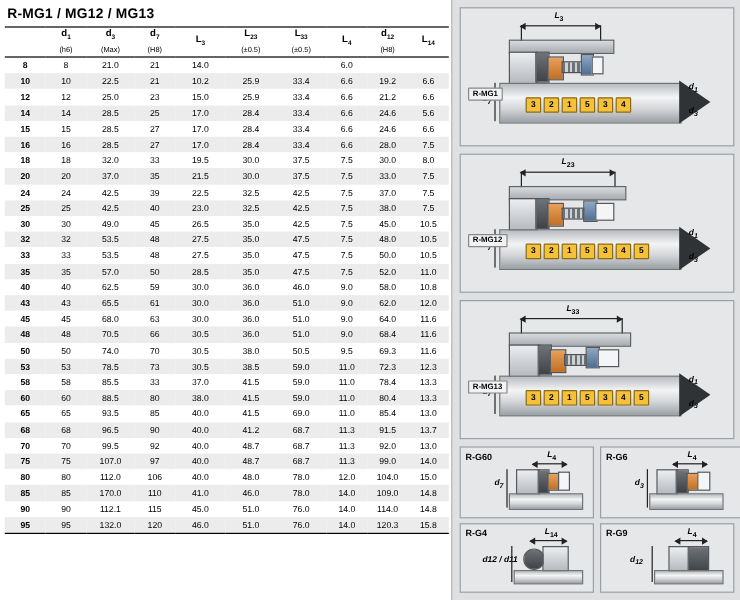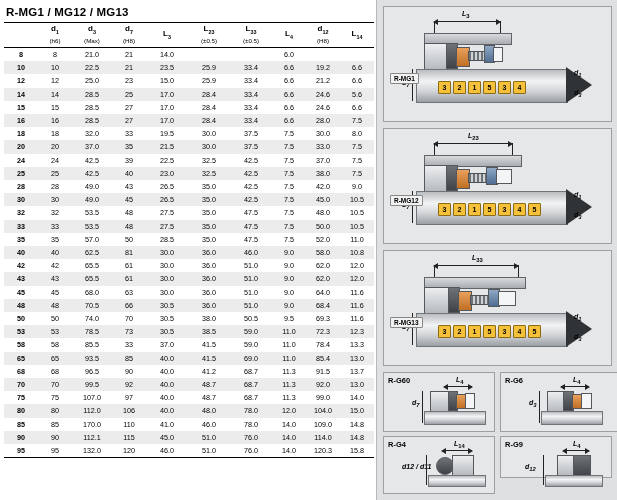--- a/index.html
+++ b/index.html
@@ -99,21 +99,21 @@
     background: #e6e7e9;
     border: 1px solid #9aa0a6;
     box-sizing: border-box;
   }
   .big1 { left: 6px; top: 6px; width: 229px; height: 116px; }
   .big2 { left: 6px; top: 128px; width: 229px; height: 116px; }
   .big3 { left: 6px; top: 250px; width: 229px; height: 116px; }
   .small-tl { left: 6px; top: 372px; width: 112px; height: 60px; }
   .small-tr { left: 123px; top: 372px; width: 128px; height: 60px; }
   .small-bl { left: 6px; top: 436px; width: 112px; height: 58px; }
-  .small-br { left: 123px; top: 436px; width: 112px; height: 42px; }
+  .small-br { left: 123px; top: 436px; width: 112px; height: 58px; }
 
   .dlabel {
     position: absolute;
     font-size: 7px;
     color: #000;
     font-weight: bold;
   }
   .badge {
     position: absolute;
     background: #f2f2f2;
@@ -283,21 +283,21 @@
             <td></td>
             <td>6.0</td>
             <td></td>
             <td></td>
           </tr>
           <tr>
             <td class="first">10</td>
             <td>10</td>
             <td>22.5</td>
             <td>21</td>
-            <td>23.5</td>
+            <td>10.2</td>
             <td>25.9</td>
             <td>33.4</td>
             <td>6.6</td>
             <td>19.2</td>
             <td>6.6</td>
           </tr>
           <tr>
             <td class="first">12</td>
             <td>12</td>
             <td>25.0</td>
@@ -387,32 +387,20 @@
             <td>42.5</td>
             <td>40</td>
             <td>23.0</td>
             <td>32.5</td>
             <td>42.5</td>
             <td>7.5</td>
             <td>38.0</td>
             <td>7.5</td>
           </tr>
           <tr>
-            <td class="first">28</td>
-            <td>28</td>
-            <td>49.0</td>
-            <td>43</td>
-            <td>26.5</td>
-            <td>35.0</td>
-            <td>42.5</td>
-            <td>7.5</td>
-            <td>42.0</td>
-            <td>9.0</td>
-          </tr>
-          <tr>
             <td class="first">30</td>
             <td>30</td>
             <td>49.0</td>
             <td>45</td>
             <td>26.5</td>
             <td>35.0</td>
             <td>42.5</td>
             <td>7.5</td>
             <td>45.0</td>
             <td>10.5</td>
@@ -450,39 +438,27 @@
             <td>35.0</td>
             <td>47.5</td>
             <td>7.5</td>
             <td>52.0</td>
             <td>11.0</td>
           </tr>
           <tr>
             <td class="first">40</td>
             <td>40</td>
             <td>62.5</td>
-            <td>81</td>
+            <td>59</td>
             <td>30.0</td>
             <td>36.0</td>
             <td>46.0</td>
             <td>9.0</td>
             <td>58.0</td>
             <td>10.8</td>
-          </tr>
-          <tr>
-            <td class="first">42</td>
-            <td>42</td>
-            <td>65.5</td>
-            <td>61</td>
-            <td>30.0</td>
-            <td>36.0</td>
-            <td>51.0</td>
-            <td>9.0</td>
-            <td>62.0</td>
-            <td>12.0</td>
           </tr>
           <tr>
             <td class="first">43</td>
             <td>43</td>
             <td>65.5</td>
             <td>61</td>
             <td>30.0</td>
             <td>36.0</td>
             <td>51.0</td>
             <td>9.0</td>
@@ -540,20 +516,32 @@
           <tr>
             <td class="first">58</td>
             <td>58</td>
             <td>85.5</td>
             <td>33</td>
             <td>37.0</td>
             <td>41.5</td>
             <td>59.0</td>
             <td>11.0</td>
             <td>78.4</td>
+            <td>13.3</td>
+          </tr>
+          <tr>
+            <td class="first">60</td>
+            <td>60</td>
+            <td>88.5</td>
+            <td>80</td>
+            <td>38.0</td>
+            <td>41.5</td>
+            <td>59.0</td>
+            <td>11.0</td>
+            <td>80.4</td>
             <td>13.3</td>
           </tr>
           <tr>
             <td class="first">65</td>
             <td>65</td>
             <td>93.5</td>
             <td>85</td>
             <td>40.0</td>
             <td>41.5</td>
             <td>69.0</td>

